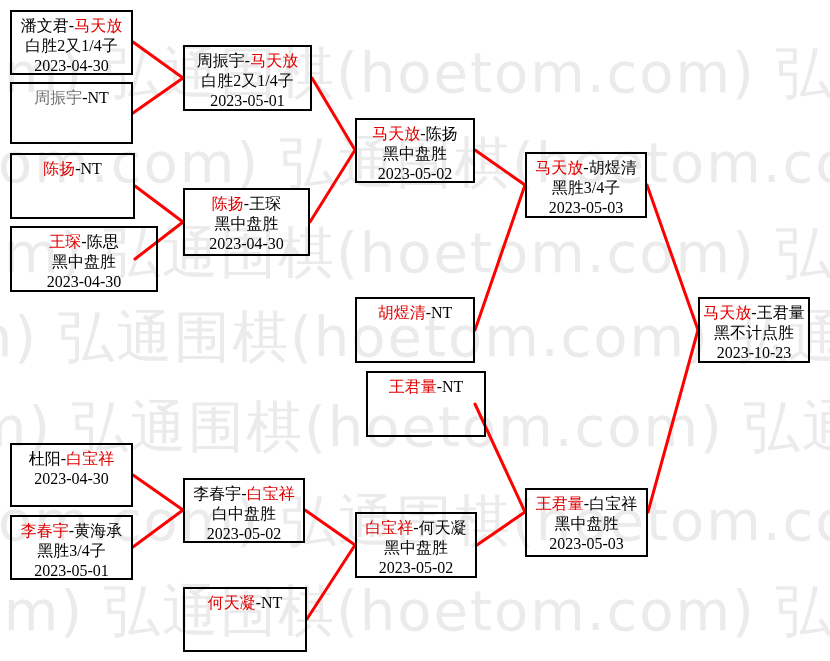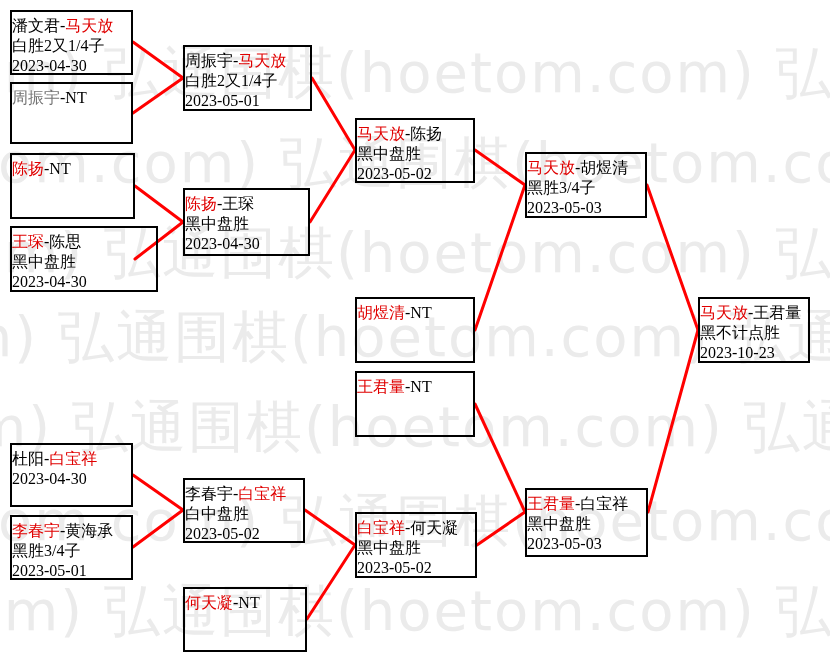--- a/index.html
+++ b/index.html
@@ -15,21 +15,21 @@
     font-size:56px;line-height:58px;letter-spacing:2px;
     color:#ebebeb;font-family:"DejaVu Sans",sans-serif;
     user-select:none;
   }
   
   #connectors{position:absolute;left:0;top:0;z-index:1;}
   
   .box{
     position:absolute;z-index:2;box-sizing:border-box;
     border:2px solid #000000;background:transparent;
-    padding-top:4px;
+    text-align:center;padding-top:4px;
     font-size:16px;line-height:20px;color:#000000;
   }
   .box .line{white-space:nowrap;}
 </style>
 </head>
 <body>
 
 <div id="stage">
 
   <div id="watermark">
@@ -119,21 +119,21 @@
   <div class="box" style="left:355px;top:118px;width:120px;height:65px">
     <div class="line"><span style="color:#e00000">马天放</span><span style="color:#000000">-陈扬</span></div>
     <div class="line">黑中盘胜</div>
     <div class="line">2023-05-02</div>
   </div>
 
   <div class="box" style="left:355px;top:297px;width:120px;height:66px">
     <div class="line"><span style="color:#e00000">胡煜清</span><span style="color:#000000">-NT</span></div>
   </div>
 
-  <div class="box" style="left:355px;top:371px;width:120px;height:66px">
+  <div class="box" style="left:366px;top:371px;width:120px;height:66px">
     <div class="line"><span style="color:#e00000">王君量</span><span style="color:#000000">-NT</span></div>
   </div>
 
   <div class="box" style="left:355px;top:512px;width:122px;height:66px">
     <div class="line"><span style="color:#e00000">白宝祥</span><span style="color:#000000">-何天凝</span></div>
     <div class="line">黑中盘胜</div>
     <div class="line">2023-05-02</div>
   </div>
 
   <div class="box" style="left:525px;top:152px;width:122px;height:66px">

